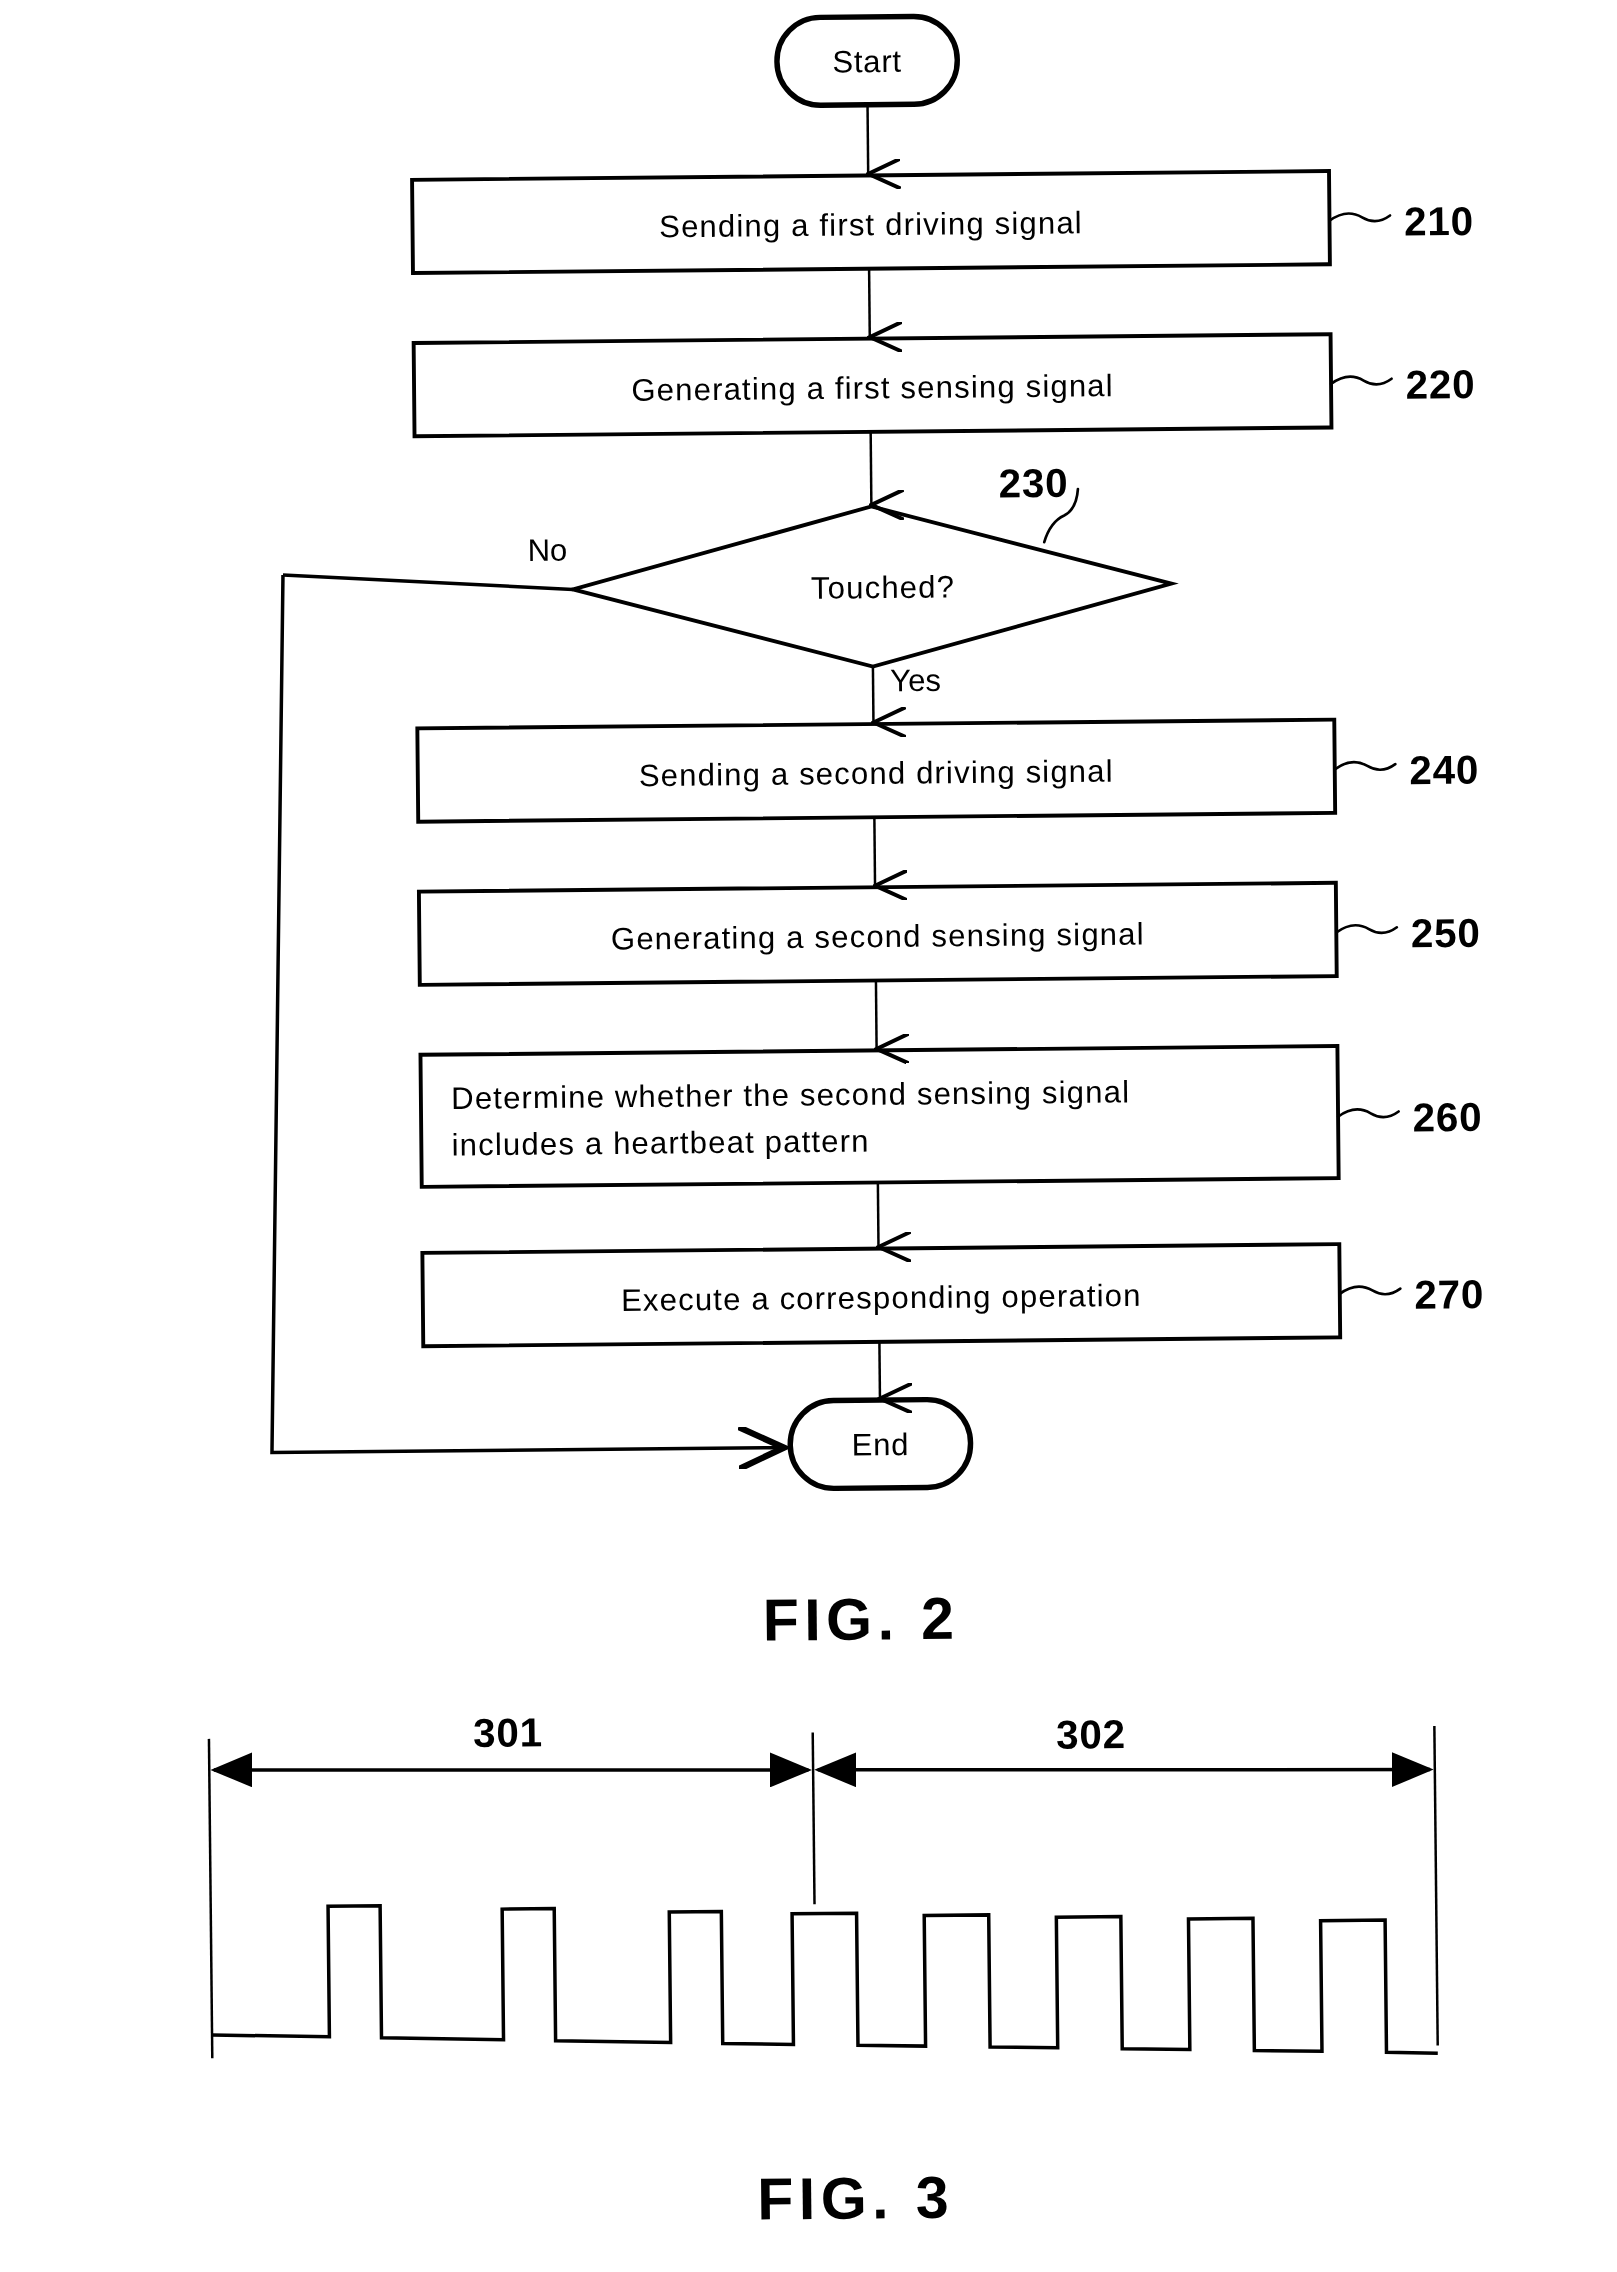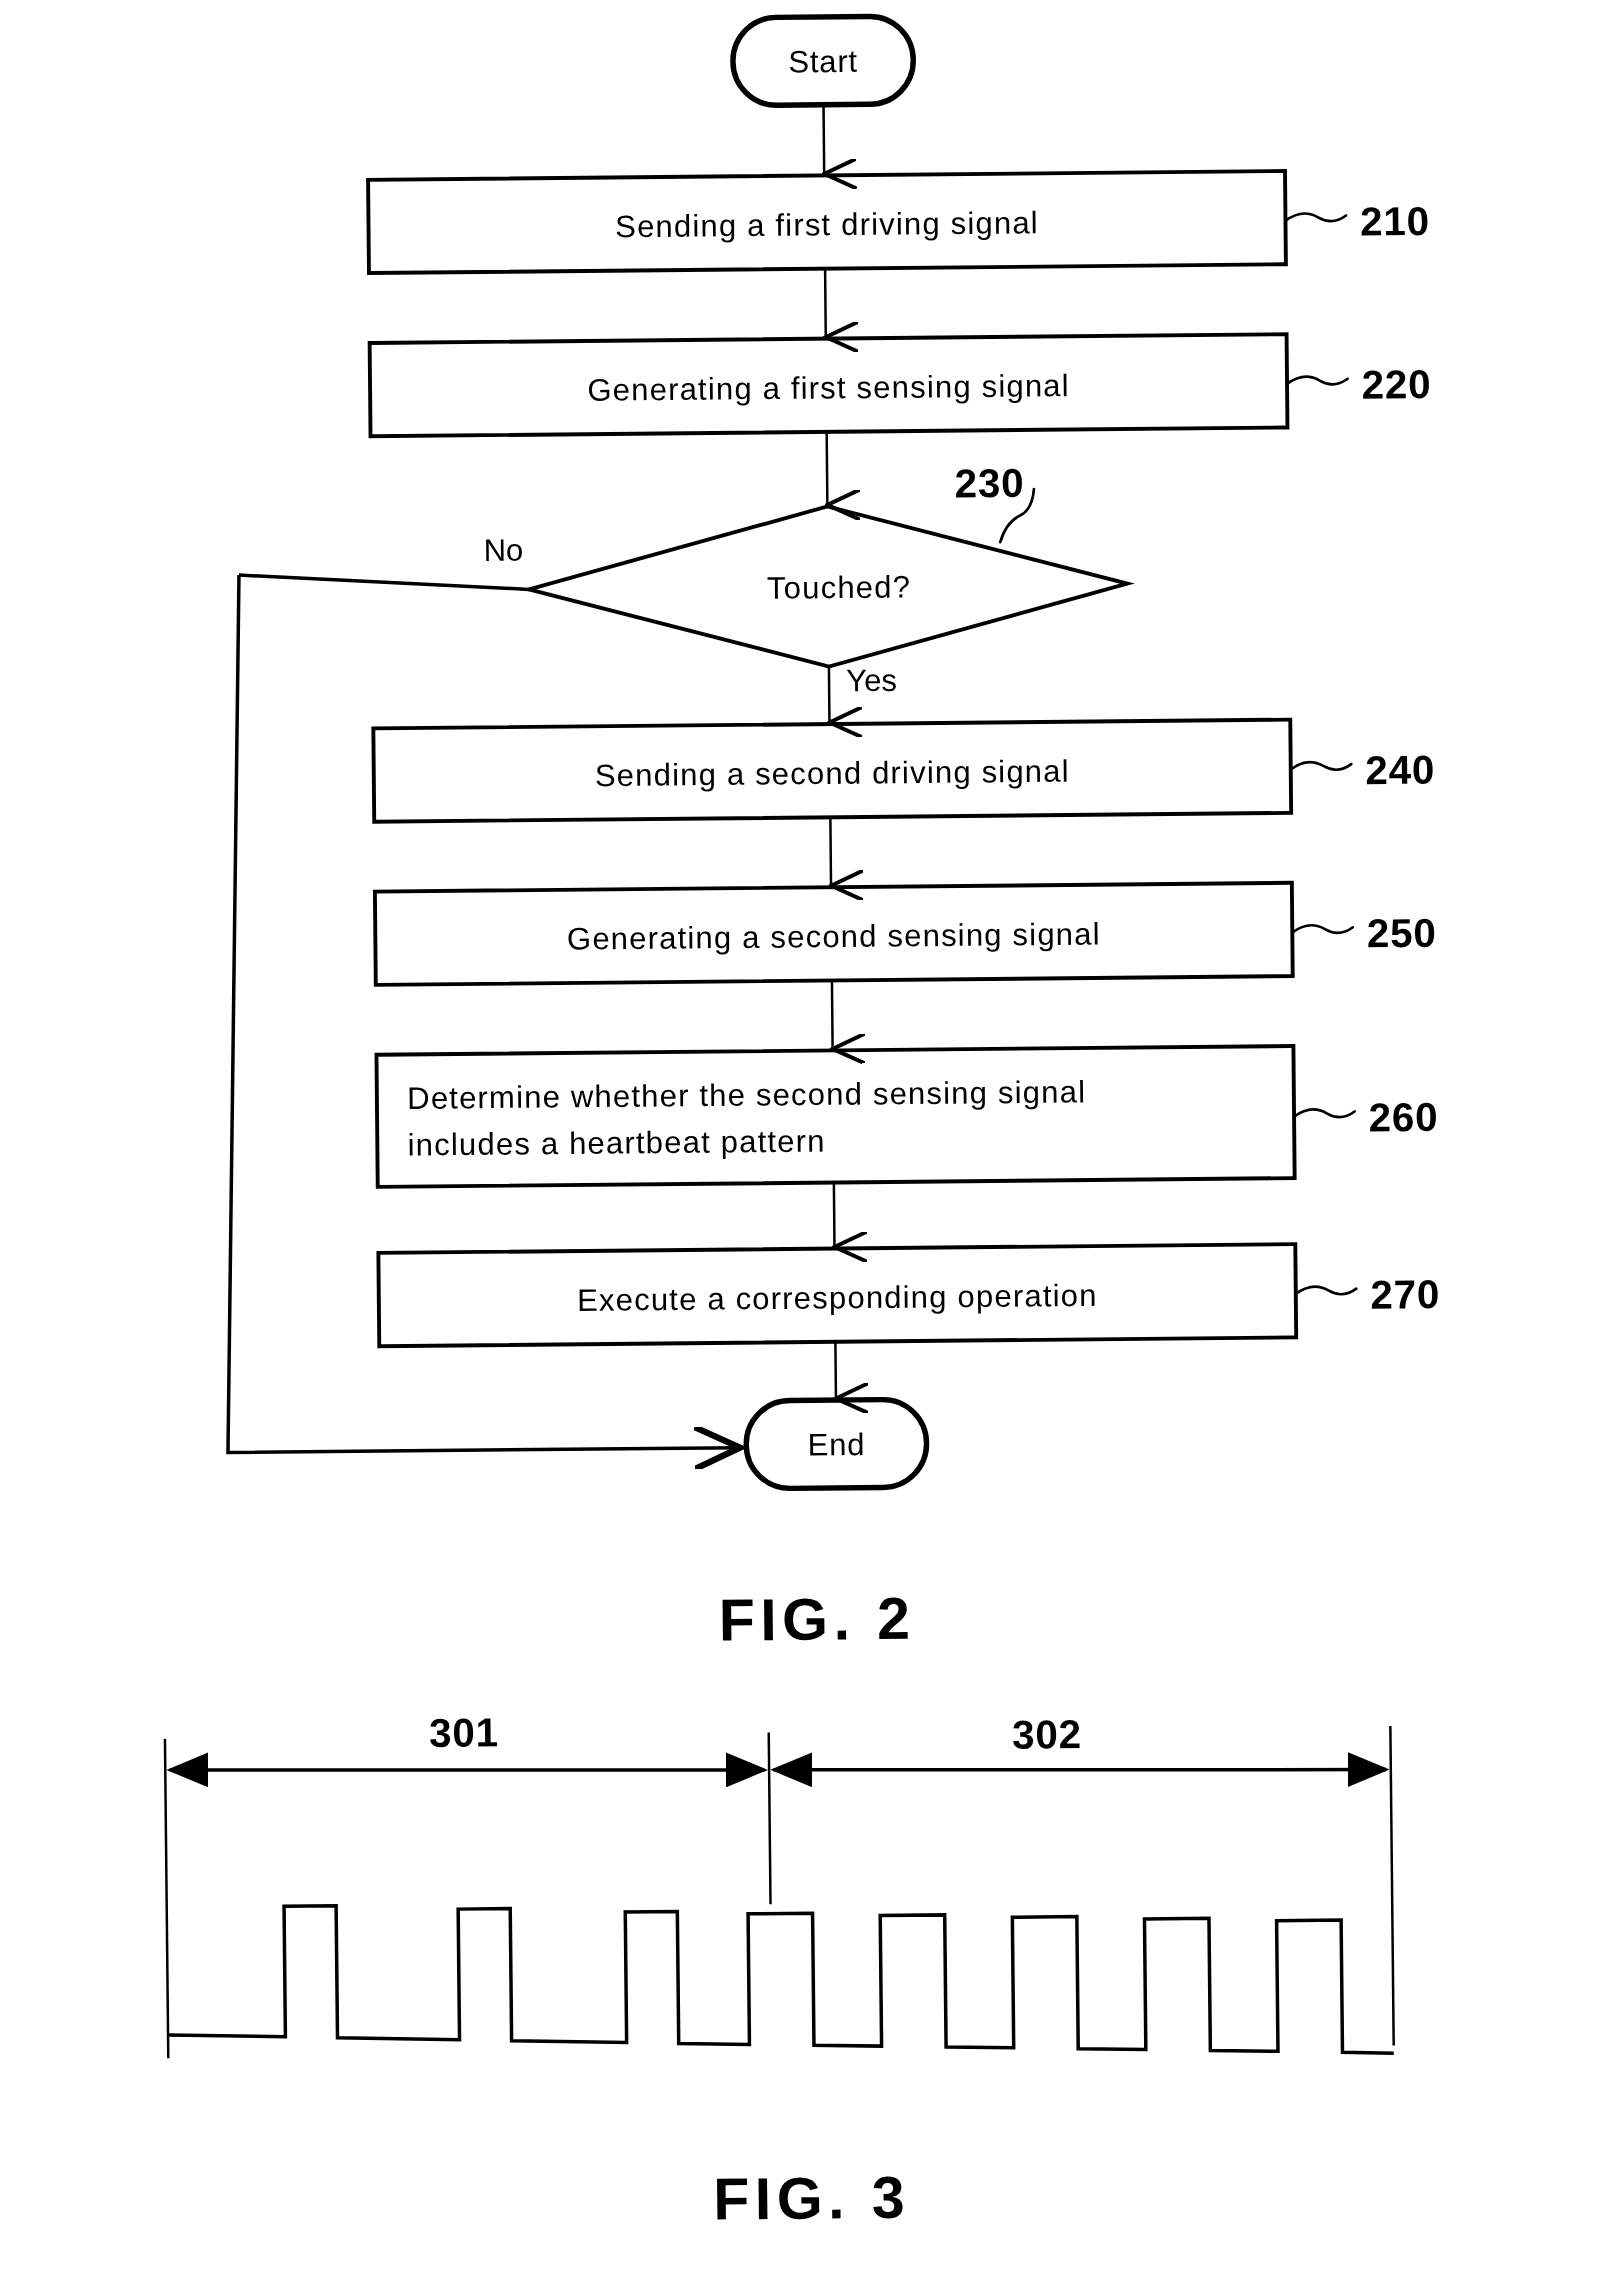--- a/index.html
+++ b/index.html
@@ -14,20 +14,21 @@
     position: relative;
     overflow: hidden;
     font-family: "Liberation Sans", sans-serif;
     color: #000000;
   }
   #sheet {
     position: absolute;
     inset: 0;
     width: 1294px;
     height: 2273px;
+    margin-left: 44px;
   }
   svg.figure {
     position: absolute;
     left: 0;
     top: 0;
     width: 1618px;
     height: 2273px;
     display: block;
   }
   .flow-text {

